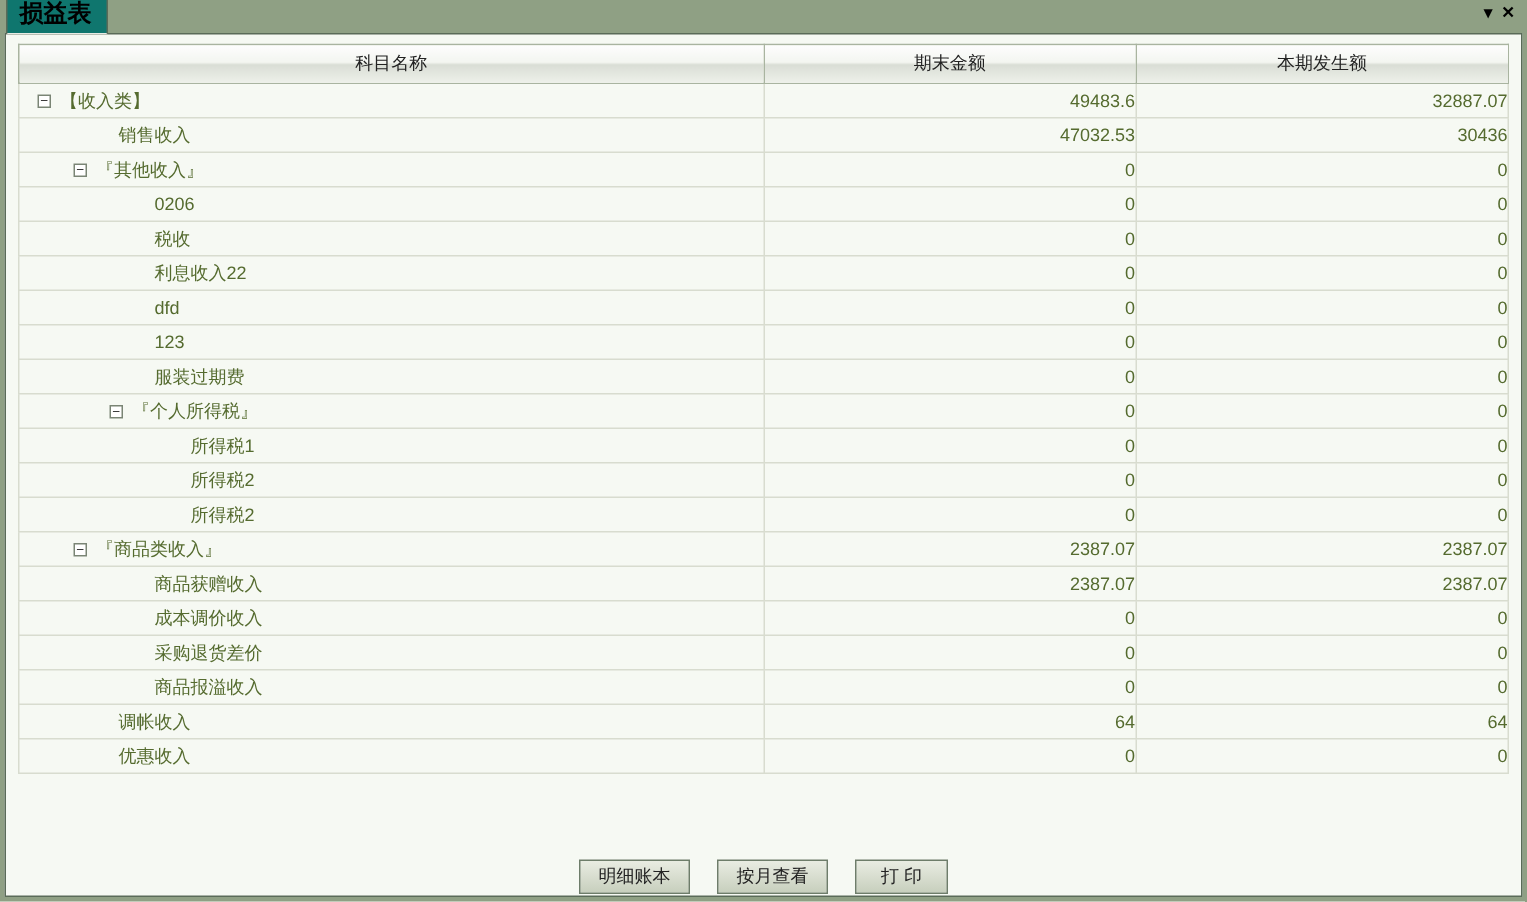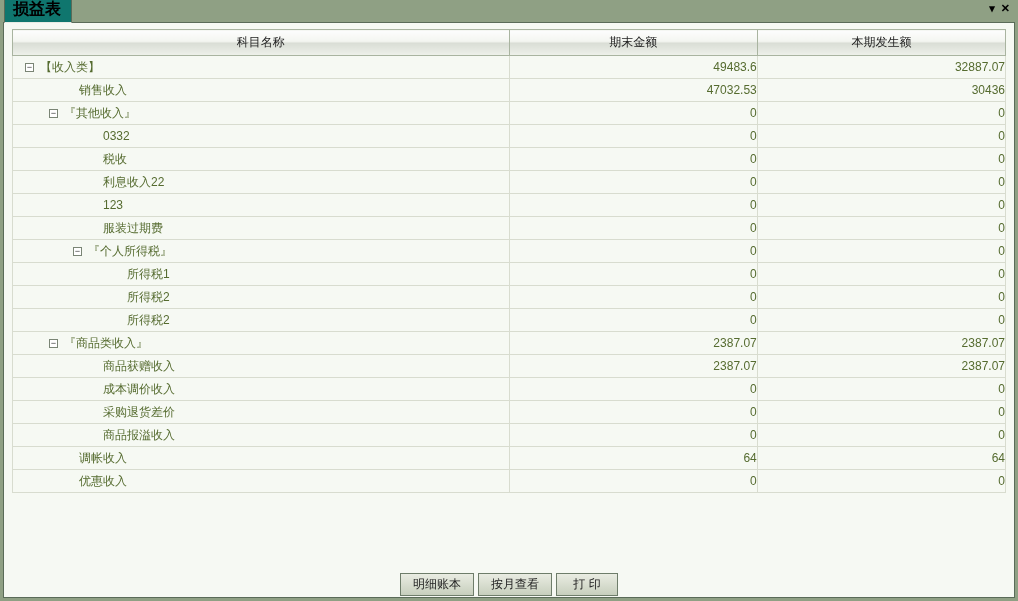--- a/index.html
+++ b/index.html
@@ -122,21 +122,21 @@
     }
     .sp { display: inline-block; flex: 0 0 auto; }
     .scroll-body::-webkit-scrollbar { width: 15px; }
     .scroll-body::-webkit-scrollbar-track { background: #e7eadf; border-left: 1px solid #c3c9b9; }
     .scroll-body::-webkit-scrollbar-thumb { background: #c6ccbc; border: 1px solid #a2ab95; }
     .footer {
       height: 24px;
       display: flex;
       justify-content: center;
       align-items: flex-start;
-      gap: 4px;
+      gap: 18px;
       padding-bottom: 2px;
     }
     .btn {
       background: linear-gradient(#e9ece2, #c7cfbd);
       border: 1px solid #6e7d6a;
       padding: 2px 12px;
       font-size: 12px;
       color: #222;
       cursor: pointer;
       min-width: 62px;
@@ -202,21 +202,21 @@
                   </div>
                 </td>
                 <td class="num">0</td>
                 <td class="num">0</td>
               </tr>
               <tr>
                 <td>
                   <div class="name-cell">
                     <span class="sp" style="width: 60px;"></span>
                     <span class="sp" style="width: 30px;"></span>
-                    <span>0332</span>
+                    <span>0206</span>
                   </div>
                 </td>
                 <td class="num">0</td>
                 <td class="num">0</td>
               </tr>
               <tr>
                 <td>
                   <div class="name-cell">
                     <span class="sp" style="width: 60px;"></span>
                     <span class="sp" style="width: 30px;"></span>
@@ -225,20 +225,31 @@
                 </td>
                 <td class="num">0</td>
                 <td class="num">0</td>
               </tr>
               <tr>
                 <td>
                   <div class="name-cell">
                     <span class="sp" style="width: 60px;"></span>
                     <span class="sp" style="width: 30px;"></span>
                     <span>利息收入22</span>
+                  </div>
+                </td>
+                <td class="num">0</td>
+                <td class="num">0</td>
+              </tr>
+              <tr>
+                <td>
+                  <div class="name-cell">
+                    <span class="sp" style="width: 60px;"></span>
+                    <span class="sp" style="width: 30px;"></span>
+                    <span>dfd</span>
                   </div>
                 </td>
                 <td class="num">0</td>
                 <td class="num">0</td>
               </tr>
               <tr>
                 <td>
                   <div class="name-cell">
                     <span class="sp" style="width: 60px;"></span>
                     <span class="sp" style="width: 30px;"></span>

